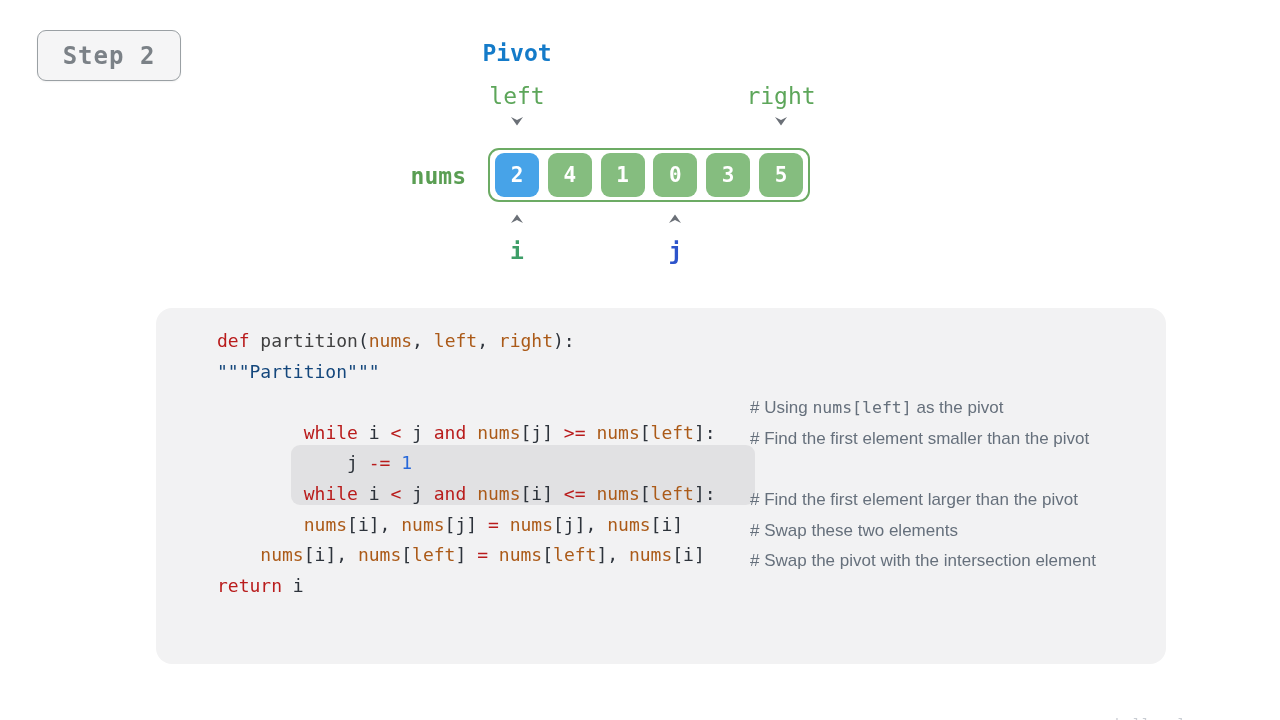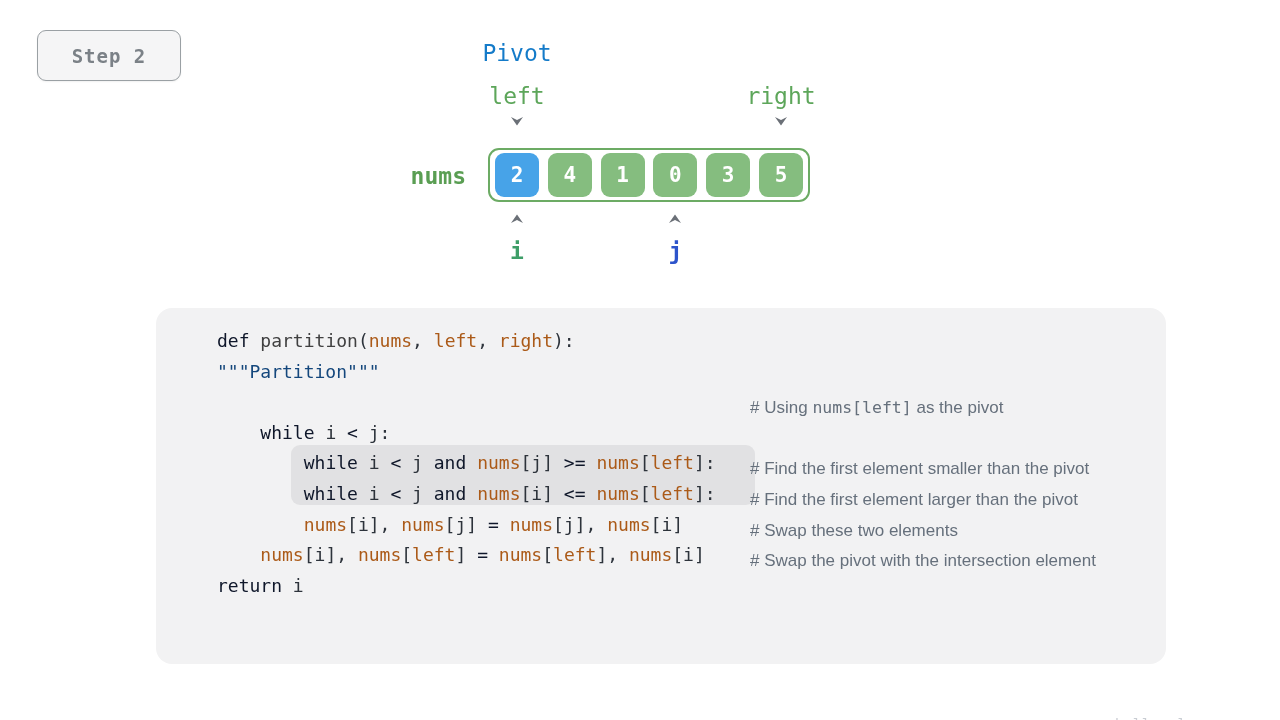--- a/index.html
+++ b/index.html
@@ -8,25 +8,25 @@
 
   .abs { position:absolute; }
 
   
   .step-badge {
     left:37px; top:30px; width:144px; height:51px;
     background:#f5f5f6; border:1.5px solid #9aa0a4; border-radius:9px;
     display:flex; align-items:center; justify-content:center;
     box-shadow:0 1px 2px rgba(0,0,0,.06);
   }
-  .step-badge span { font-size:19px; font-weight:bold; color:#7b8187; letter-spacing:1px; }
+  .step-badge span { font-size:24px; font-weight:bold; color:#7b8187; letter-spacing:1px; }
 
   
   .lbl { white-space:nowrap; }
-  .pivot-lbl  { top:40px;  font-size:23px; font-weight:normal; color:#147bc9; transform:translateX(-50%); }
+  .pivot-lbl  { top:40px;  font-size:23px; font-weight:bold; color:#147bc9; transform:translateX(-50%); }
   .left-lbl, .right-lbl { top:83px; font-size:23px; font-weight:500; color:#5da65a; transform:translateX(-50%); }
   .nums-lbl   { top:163px; width:86px; text-align:right; font-size:23px; font-weight:bold; color:#5a9e53; left:380px; }
   .ptr-lbl    { top:238px; font-size:23px; font-weight:bold; transform:translateX(-50%); }
 
   .arrow { transform:translateX(-50%); line-height:0; }
   .arrow svg { display:block; }
 
   
   .array-box {
     left:488px; top:148px; width:322px; height:54px;
@@ -51,21 +51,21 @@
   .code-comment {
     position:absolute; left:533px; top:6px; white-space:pre;
     font-family:"Liberation Sans", sans-serif; font-size:17px; color:#66707c;
   }
   .code-comment .cm-mono { font-family:"DejaVu Sans Mono", monospace; font-size:16.5px; }
   .code-highlight {
     position:absolute; left:74px; top:119px; width:464px; height:60px;
     background:#e1e1e3; border-radius:9px; z-index:0;
   }
 
-  .tk-kw  { color:#0f172a; }
+  .tk-kw  { color:#b91c1c; }
   .tk-fn  { color:#404040; }
   .tk-var { color:#ab5a18; }
   .tk-pl  { color:#2d333b; }
   .tk-num { color:#2667d9; }
   .tk-str { color:#14477c; }
 
   .watermark {
     right:40px; top:716px; font-size:14px; color:#c9cdd3; letter-spacing:.5px;
   }
 </style>
@@ -113,22 +113,22 @@
 </div>
 <div class="abs lbl ptr-lbl" id="i-lbl" style="left: 517px; color: rgb(62, 158, 104);">i</div>
 <div class="abs lbl ptr-lbl" id="j-lbl" style="left: 675.4px; color: rgb(45, 84, 203);">j</div>
 
 <div class="abs code-panel">
   <div class="code-rows" id="code-rows">
     <div class="code-highlight"></div>
   <div class="code-row"><span class="code-text"><span class="tk-kw">def </span><span class="tk-fn">partition</span><span class="tk-pl">(</span><span class="tk-var">nums</span><span class="tk-pl">, </span><span class="tk-var">left</span><span class="tk-pl">, </span><span class="tk-var">right</span><span class="tk-pl">):</span></span></div>
       <div class="code-row"><span class="code-text"><span class="tk-str">"""Partition"""</span></span></div>
       <div class="code-row"><span class="code-comment"><span># Using </span><span class="cm-mono">nums[left]</span><span> as the pivot</span></span></div>
-      <div class="code-row"><span class="code-text"><span class="tk-pl">    </span><span class="tk-kw">while </span><span class="tk-pl">i </span><span class="tk-kw">&lt;</span><span class="tk-pl"> j:</span></span></div>
       <div class="code-row"><span class="code-text"><span class="tk-pl">        </span><span class="tk-kw">while </span><span class="tk-pl">i </span><span class="tk-kw">&lt;</span><span class="tk-pl"> j </span><span class="tk-kw">and </span><span class="tk-var">nums</span><span class="tk-pl">[j] </span><span class="tk-kw">&gt;=</span><span class="tk-pl"> </span><span class="tk-var">nums</span><span class="tk-pl">[</span><span class="tk-var">left</span><span class="tk-pl">]:</span></span><span class="code-comment"><span># Find the first element smaller than the pivot</span></span></div>
+      <div class="code-row"><span class="code-text"><span class="tk-pl">            </span><span class="tk-pl">j </span><span class="tk-kw">-=</span><span class="tk-pl"> </span><span class="tk-num">1</span></span></div>
       <div class="code-row"><span class="code-text"><span class="tk-pl">        </span><span class="tk-kw">while </span><span class="tk-pl">i </span><span class="tk-kw">&lt;</span><span class="tk-pl"> j </span><span class="tk-kw">and </span><span class="tk-var">nums</span><span class="tk-pl">[i] </span><span class="tk-kw">&lt;=</span><span class="tk-pl"> </span><span class="tk-var">nums</span><span class="tk-pl">[</span><span class="tk-var">left</span><span class="tk-pl">]:</span></span><span class="code-comment"><span># Find the first element larger than the pivot</span></span></div>
       <div class="code-row"><span class="code-text"><span class="tk-pl">        </span><span class="tk-var">nums</span><span class="tk-pl">[i], </span><span class="tk-var">nums</span><span class="tk-pl">[j] </span><span class="tk-kw">=</span><span class="tk-pl"> </span><span class="tk-var">nums</span><span class="tk-pl">[j], </span><span class="tk-var">nums</span><span class="tk-pl">[i]</span></span><span class="code-comment"><span># Swap these two elements</span></span></div>
       <div class="code-row"><span class="code-text"><span class="tk-pl">    </span><span class="tk-var">nums</span><span class="tk-pl">[i], </span><span class="tk-var">nums</span><span class="tk-pl">[</span><span class="tk-var">left</span><span class="tk-pl">] </span><span class="tk-kw">=</span><span class="tk-pl"> </span><span class="tk-var">nums</span><span class="tk-pl">[</span><span class="tk-var">left</span><span class="tk-pl">], </span><span class="tk-var">nums</span><span class="tk-pl">[i]</span></span><span class="code-comment"><span># Swap the pivot with the intersection element</span></span></div>
       <div class="code-row"><span class="code-text"><span class="tk-kw">return </span><span class="tk-pl">i</span></span></div>
     </div>
 </div>
 
 <div class="abs watermark">www.hello-algo.com</div>
 
 </body></html>

